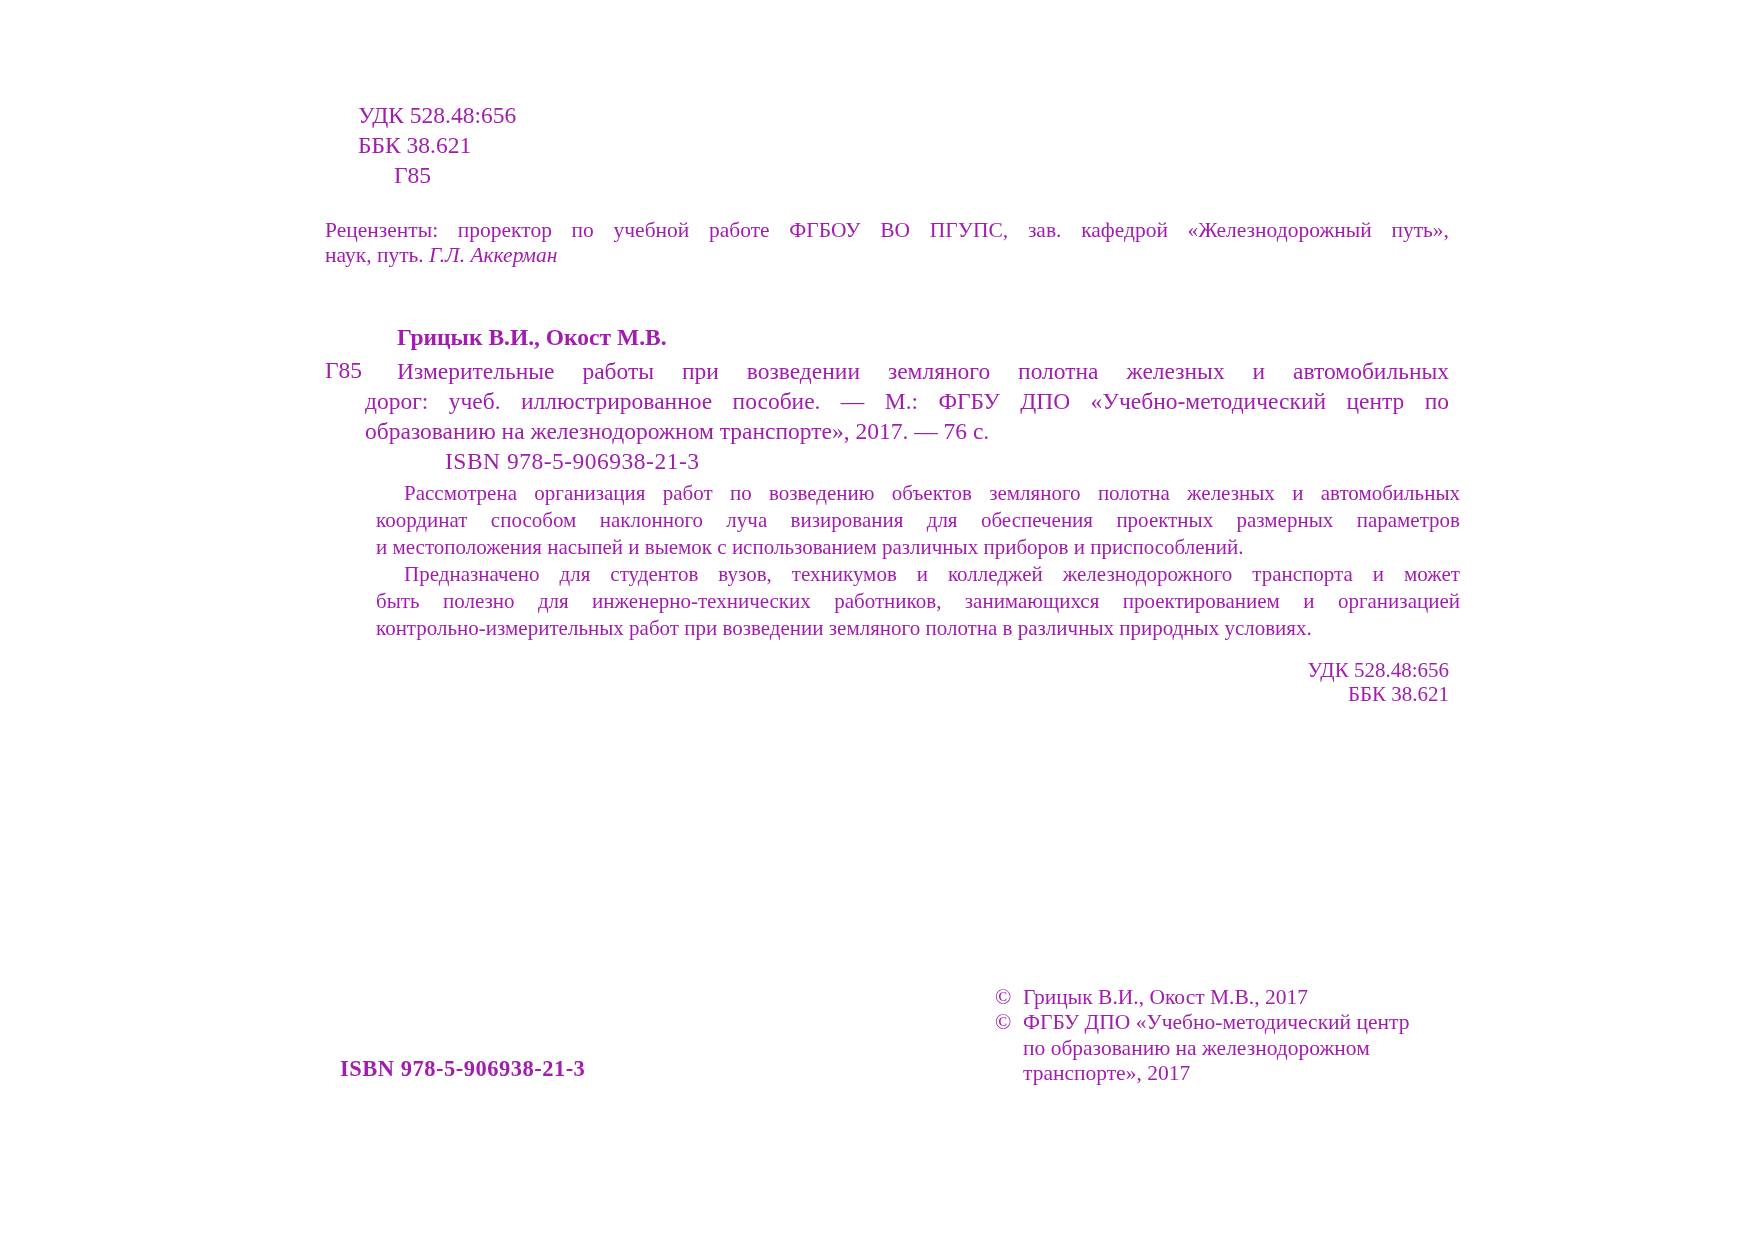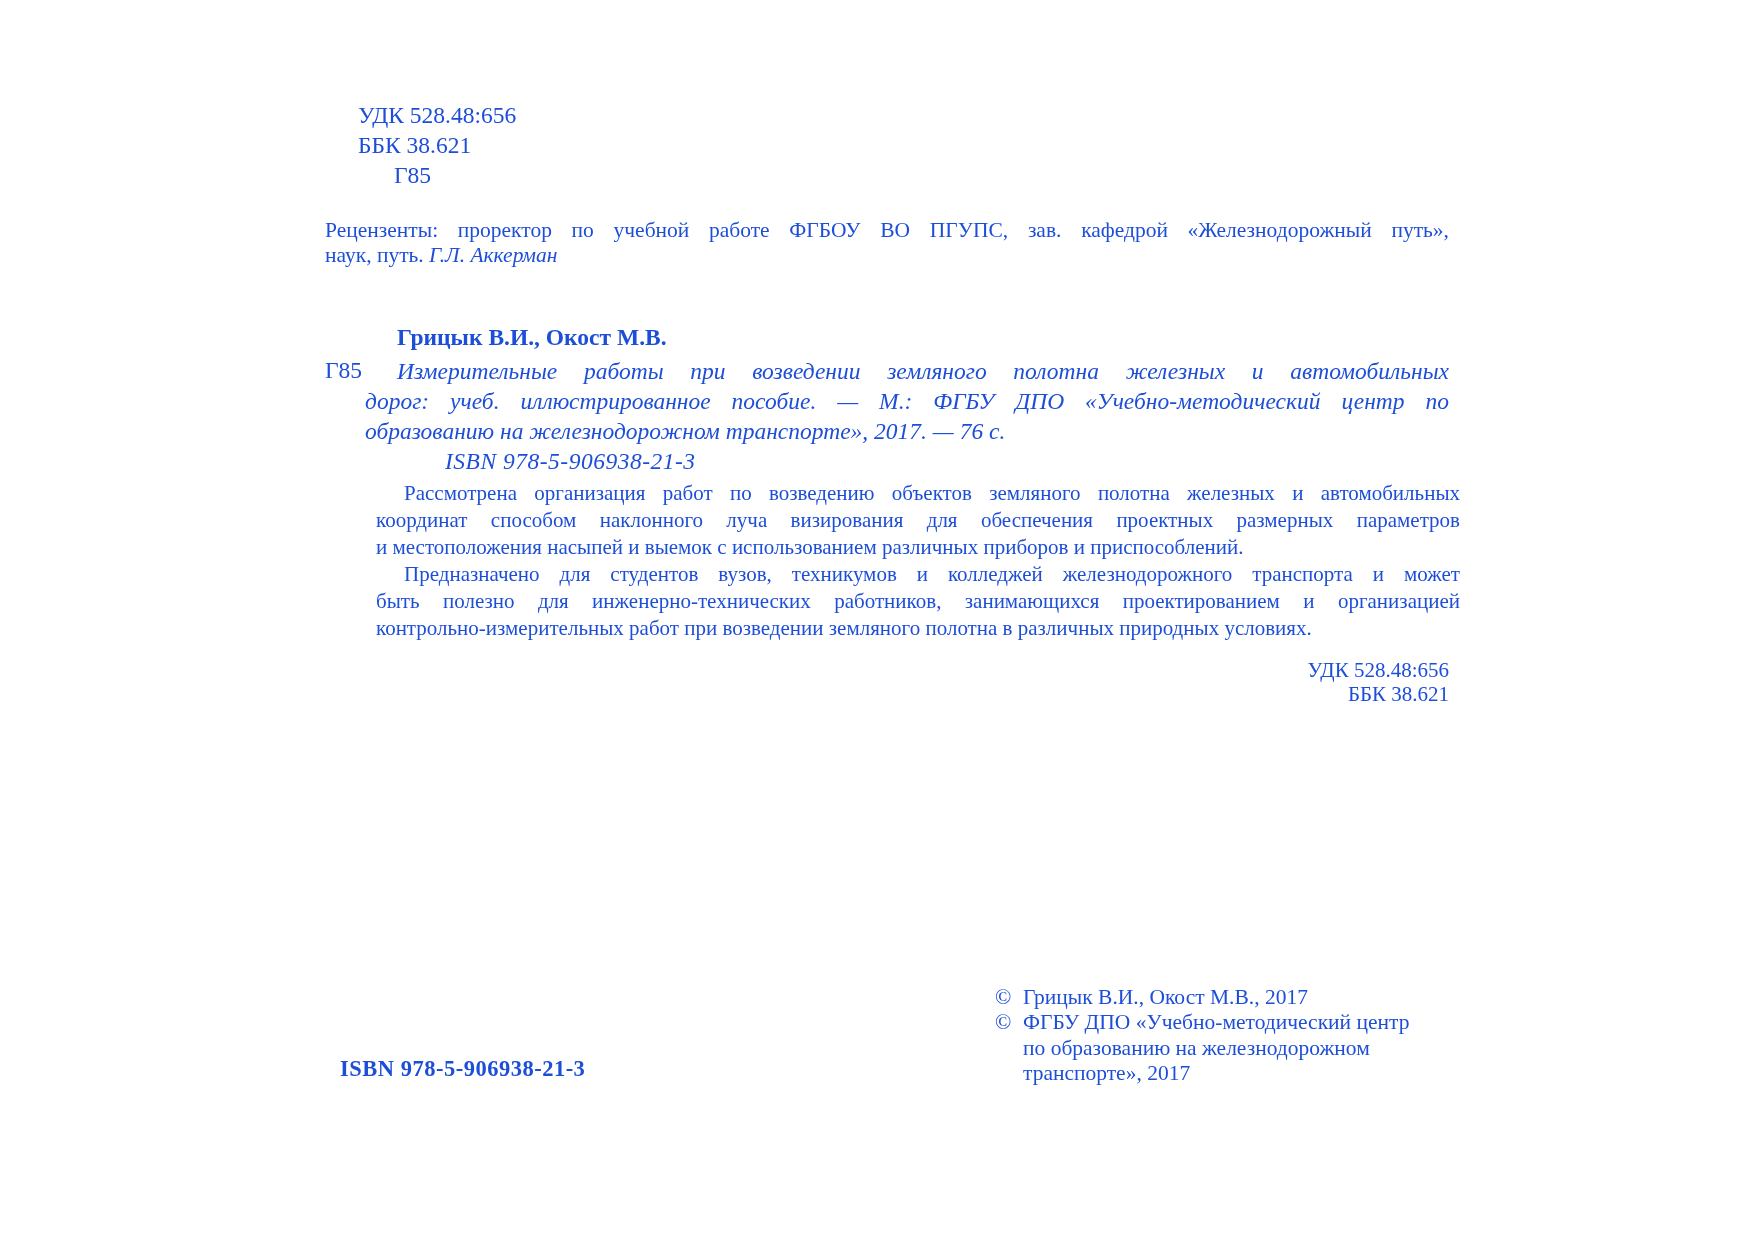--- a/index.html
+++ b/index.html
@@ -1,21 +1,21 @@
 <!DOCTYPE html>
 <html><head>
 <meta charset="utf-8">
 <style>
   html, body { margin: 0; padding: 0; background: #ffffff; }
   .page {
     position: relative;
     width: 1754px;
     height: 1241px;
     background: #ffffff;
-    color: #1d4ed8;
+    color: #a21caf;
     font-family: "Liberation Serif", "DejaVu Serif", serif;
     overflow: hidden;
   }
   .abs { position: absolute; }
 
   
   .udk-block { left: 358px; top: 100px; font-size: 23.5px; line-height: 30px; }
   .udk-block .g85 { margin-left: 36px; }
 
   
@@ -23,21 +23,21 @@
 
   
   .jline { text-align: justify; text-align-last: justify; }
   .pline { text-align: left; }
   em, .italic { font-style: italic; }
 
   .authors { left: 397px; top: 324px; font-size: 23.5px; font-weight: bold; white-space: nowrap; }
 
   .g85-label { left: 325px; top: 357px; font-size: 23.5px; white-space: nowrap; }
 
-  .bib { left: 365px; top: 356px; width: 1084px; font-size: 23.5px; line-height: 30px; font-style: italic; }
+  .bib { left: 365px; top: 356px; width: 1084px; font-size: 23.5px; line-height: 30px; }
   .bib .indent { text-indent: 32px; }
   .bib .isbn-line { margin-left: 80px; letter-spacing: 0.5px; }
 
   .annotation { left: 365px; top: 480px; width: 1084px; font-size: 21px; line-height: 27px; margin-left: 11px; }
   .annotation .indent { text-indent: 28px; }
 
   .udk-right { left: 1149px; top: 659px; width: 300px; text-align: right; font-size: 21px; line-height: 23.5px; }
 
   .copyright { left: 995px; top: 985px; width: 440px; font-size: 21.5px; line-height: 25.4px; }
   .c-entry { position: relative; padding-left: 28px; white-space: nowrap; }

